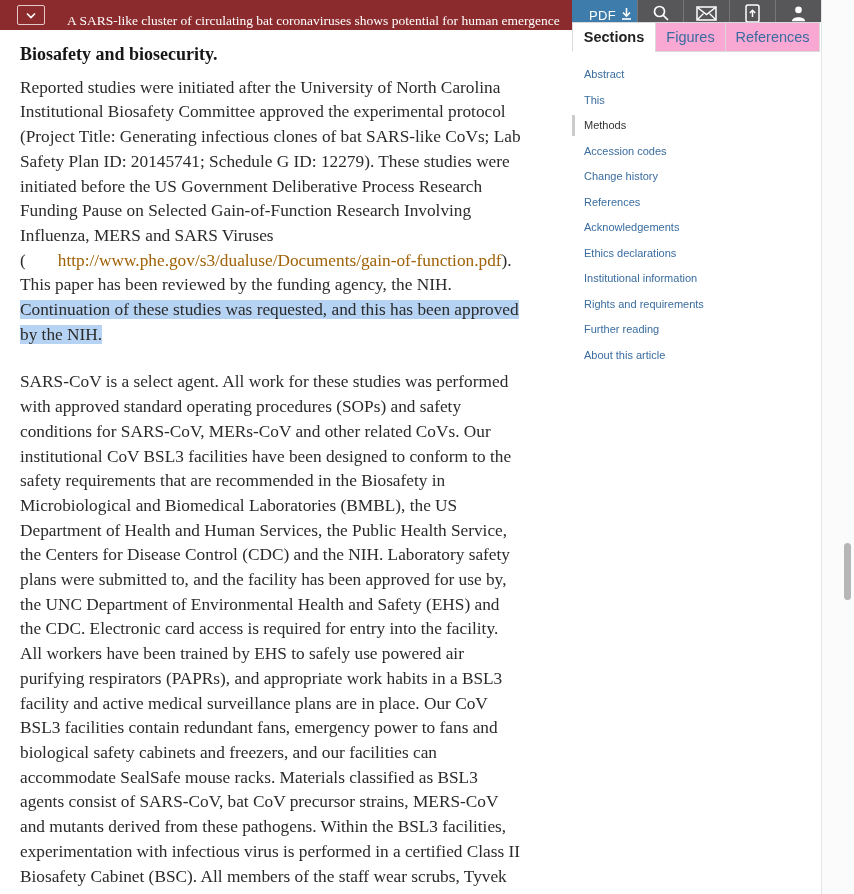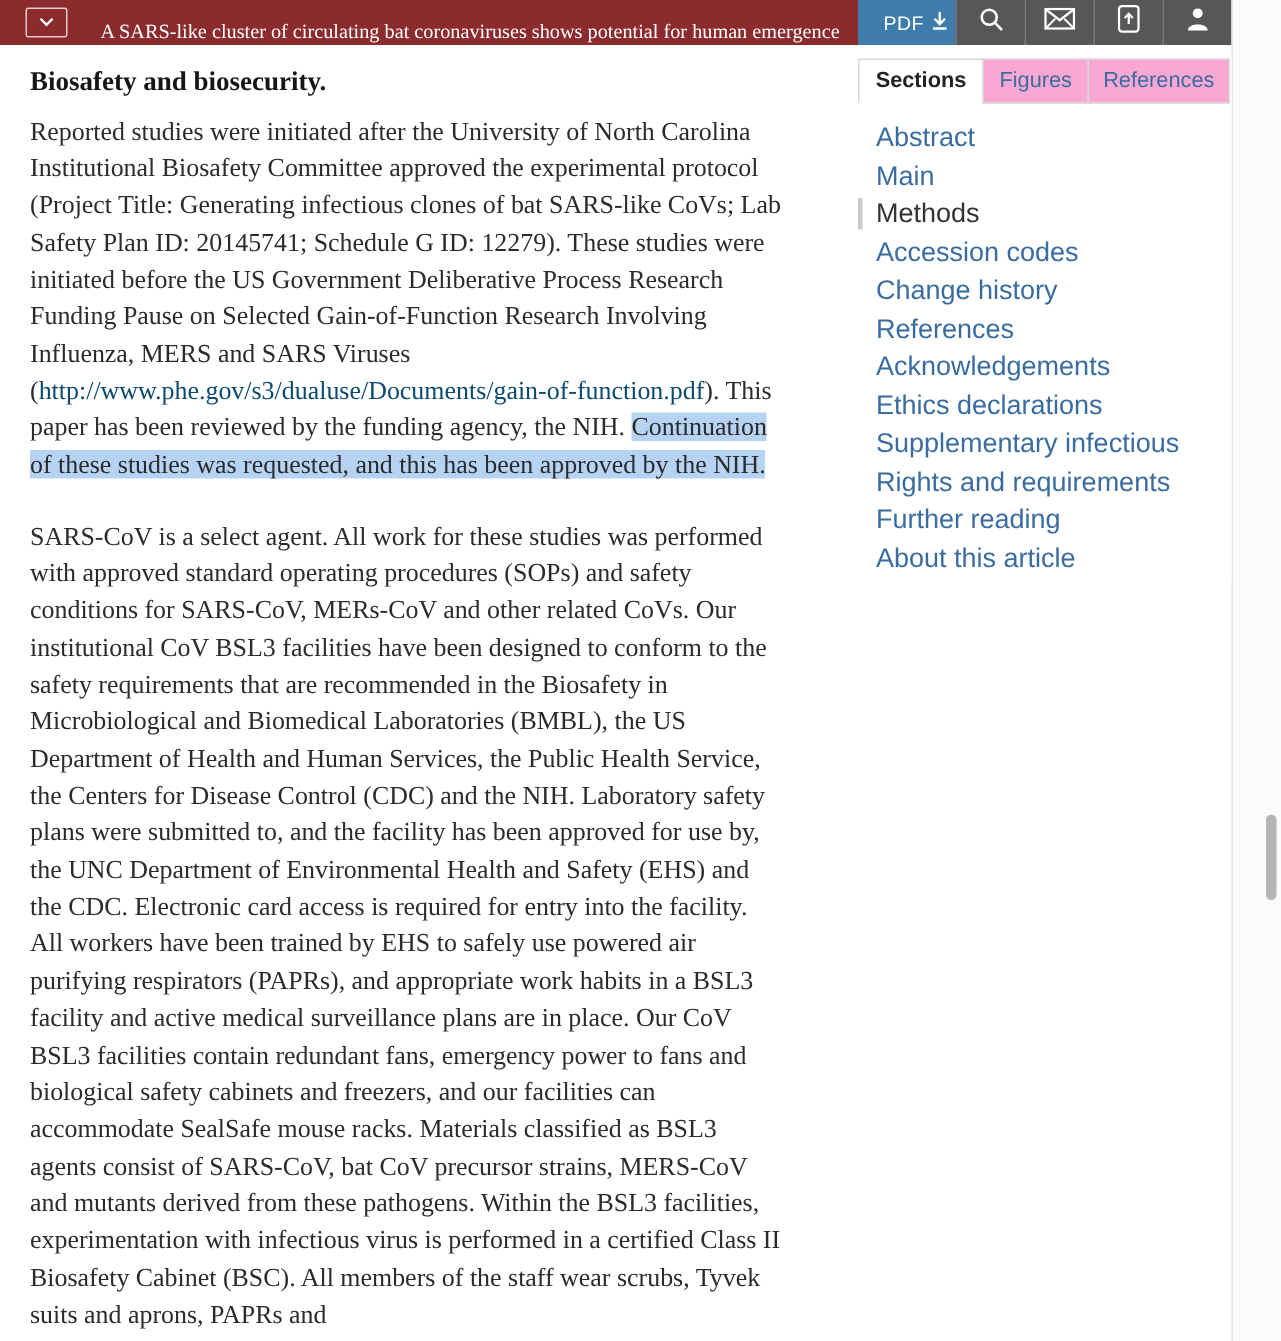--- a/index.html
+++ b/index.html
@@ -51,41 +51,41 @@
   
   .article {
     position:absolute; left:20px; top:42px; width:501px;
     font-family:"Liberation Serif", serif; font-size:17.3px; line-height:24.7px;
     color:#2b2b2b;
   }
   .section-heading {
     margin:0 0 9px 0; font-size:18px; font-weight:bold; color:#161616;
   }
   .article p { margin:0 0 23px 0; }
-  .body-link { color:#0c4a6e; text-decoration:none; cursor:pointer; }
+  .body-link { color:#a16207; text-decoration:none; cursor:pointer;margin-left:32px; }
   .selected-text { background:#b7d3f3; }
 
   
-  .sidebar { position:absolute; left:572px; top:39px; width:249px; background:#fff; }
+  .sidebar { position:absolute; left:572px; top:22px; width:249px; background:#fff; }
   .tabs { display:flex; height:30px; }
   .tab {
     display:flex; align-items:center; justify-content:center;
     border:1px solid #d9d9d9; background:#f9a8d4; color:#3a6c9f;
     font-size:14.5px; cursor:pointer;
   }
   .tab + .tab { margin-left:-1px; }
   .tab-sections { width:84px; }
   .tab-figures { width:71px; }
   .tab-references { width:95px; }
   .tab.active {
     background:#ffffff; color:#222222; font-weight:bold; border-bottom-color:#ffffff;
   }
   .toc { margin-top:10px; }
   .toc-item {
-    position:relative; padding:6px 4px 6px 12px; font-size:18px; line-height:13.5px;
+    position:relative; padding:6px 4px 6px 12px; font-size:11px; line-height:13.5px;
     color:#3a6c9f; cursor:pointer;
   }
   .toc-item.active { color:#333333; }
   .toc-item.active::before {
     content:""; position:absolute; left:0; top:2px; width:3px; height:21px; background:#cccccc;
   }
 </style>
 </head>
 <body>
 
@@ -157,25 +157,25 @@
 </div>
 
 <div class="sidebar">
   <div class="tabs">
     <div class="tab tab-sections active">Sections</div>
     <div class="tab tab-figures">Figures</div>
     <div class="tab tab-references">References</div>
   </div>
   <div class="toc">
     <div class="toc-item">Abstract</div>
-    <div class="toc-item">Main</div>
+    <div class="toc-item">This</div>
     <div class="toc-item active">Methods</div>
     <div class="toc-item">Accession codes</div>
     <div class="toc-item">Change history</div>
     <div class="toc-item">References</div>
     <div class="toc-item">Acknowledgements</div>
     <div class="toc-item">Ethics declarations</div>
-    <div class="toc-item">Supplementary infectious</div>
+    <div class="toc-item">Institutional information</div>
     <div class="toc-item">Rights and requirements</div>
     <div class="toc-item">Further reading</div>
     <div class="toc-item">About this article</div>
   </div>
 </div>
 
 </body></html>

